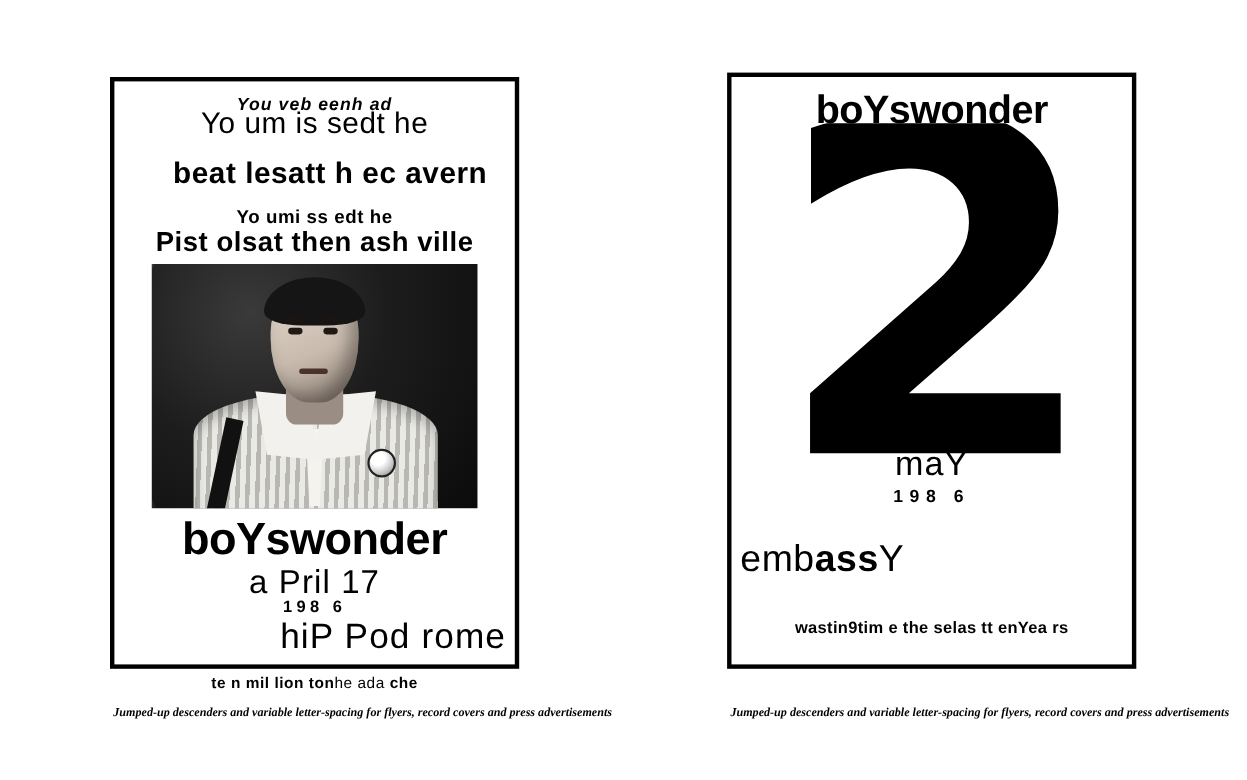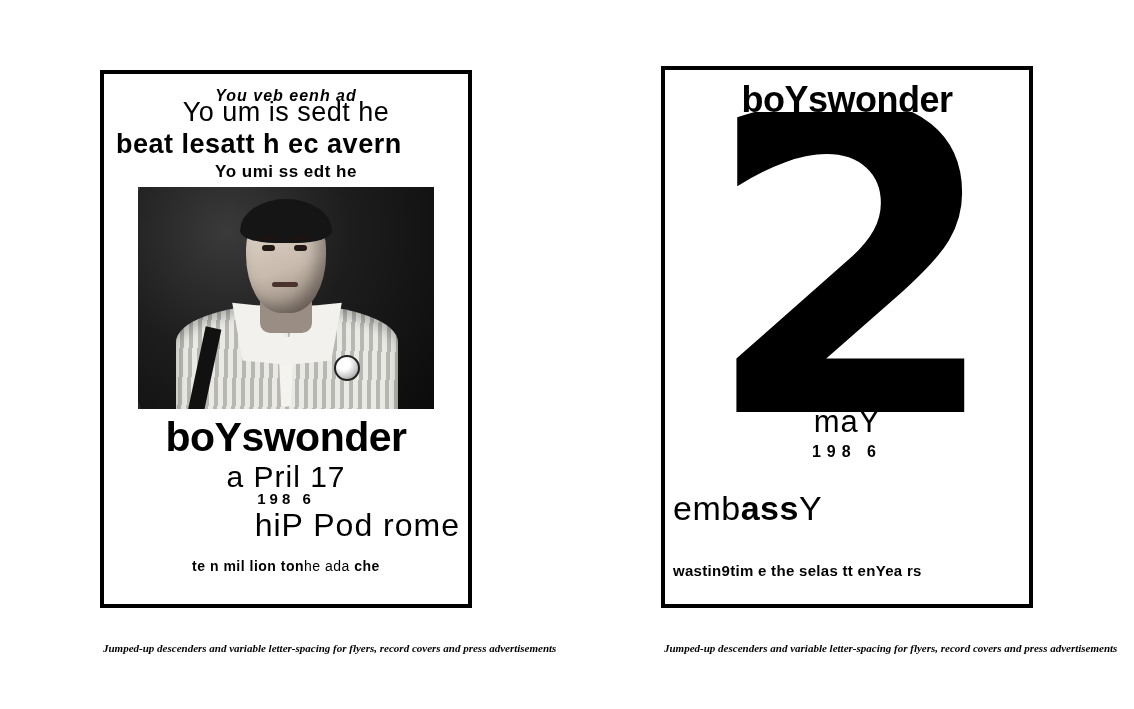--- a/index.html
+++ b/index.html
@@ -69,26 +69,26 @@
   }
   .l2 {
     text-align: center;
     font-size: 27px;
     font-weight: 500;
     letter-spacing: 0.5px;
     line-height: 1.05;
     margin: 0;
   }
   .l3 {
-    text-align: left;
+    text-align: right;
     font-size: 27px;
     font-weight: 600;
     letter-spacing: 0.5px;
     line-height: 1.05;
-    margin: 4px;
+    margin: 17px;
   }
   .l3 b { font-weight: 900; }
   .l4 {
     text-align: center;
     font-size: 17px;
     font-weight: 600;
     letter-spacing: 0.5px;
     line-height: 1.05;
     margin: 0;
   }
@@ -290,37 +290,39 @@
     margin: 6px 0 0 0;
   }
   .embassy {
     font-size: 34px;
     font-weight: 500;
     letter-spacing: 0.5px;
     margin: 28px 0 0 0;
   }
   .embassy b { font-weight: 900; }
   .bottomline {
+    text-align: center;
     font-size: 15px;
     font-weight: 700;
     letter-spacing: 0.3px;
     margin: 34px 0 0 0;
   }
 </style>
 </head>
 <body>
 
 <div class="page">
 
   <div class="flyer" id="flyer-left">
 
     <div class="l1">You veb eenh ad</div>
     <div class="l2">Yo um is sedt he</div>
     <div class="l3"><span>b</span><b>eat</b><span> lesatt h ec avern</span></div>
     <div class="l4">Yo umi ss edt he</div>
+    <div class="l5">Pist olsat then ash ville</div>
 
     <div class="photo">
       <div class="bg"></div>
       <div class="shoulders"></div>
       <div class="tie"></div>
       <div class="collarL"></div>
       <div class="collarR"></div>
       <div class="neck"></div>
       <div class="face"></div>
       <div class="hair"></div>

